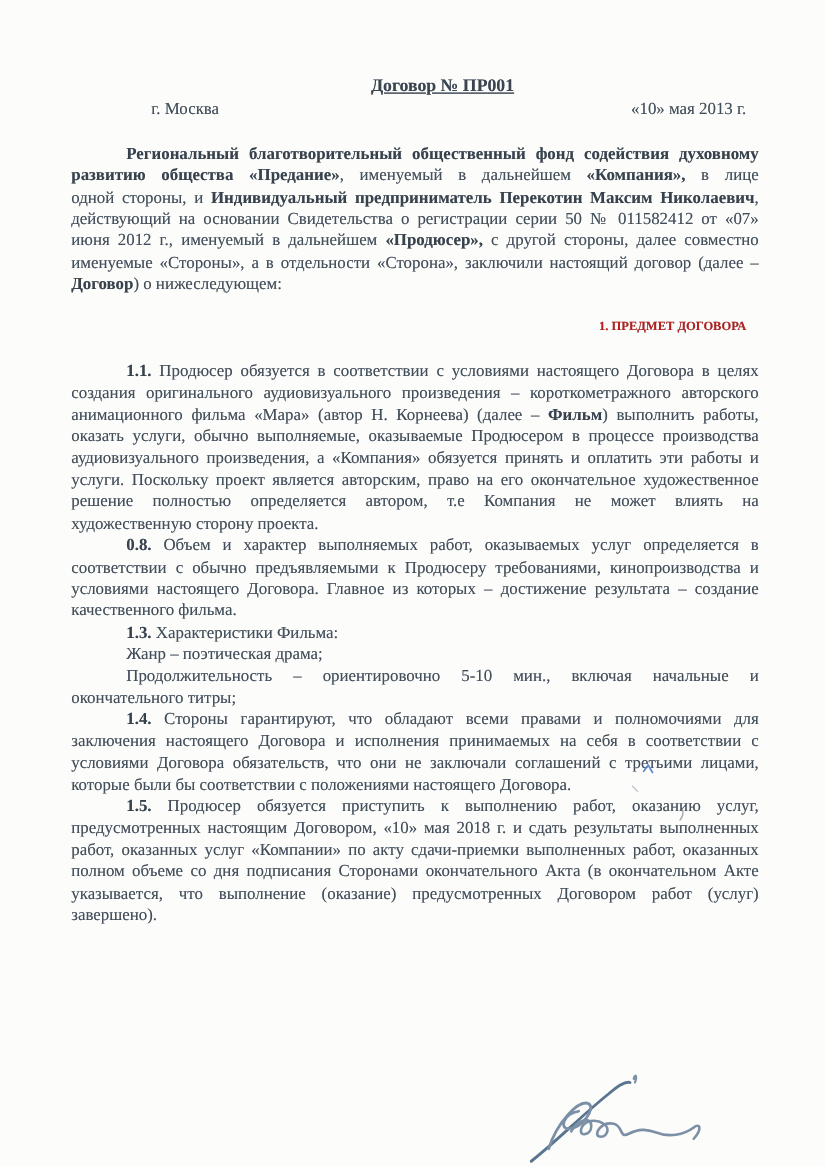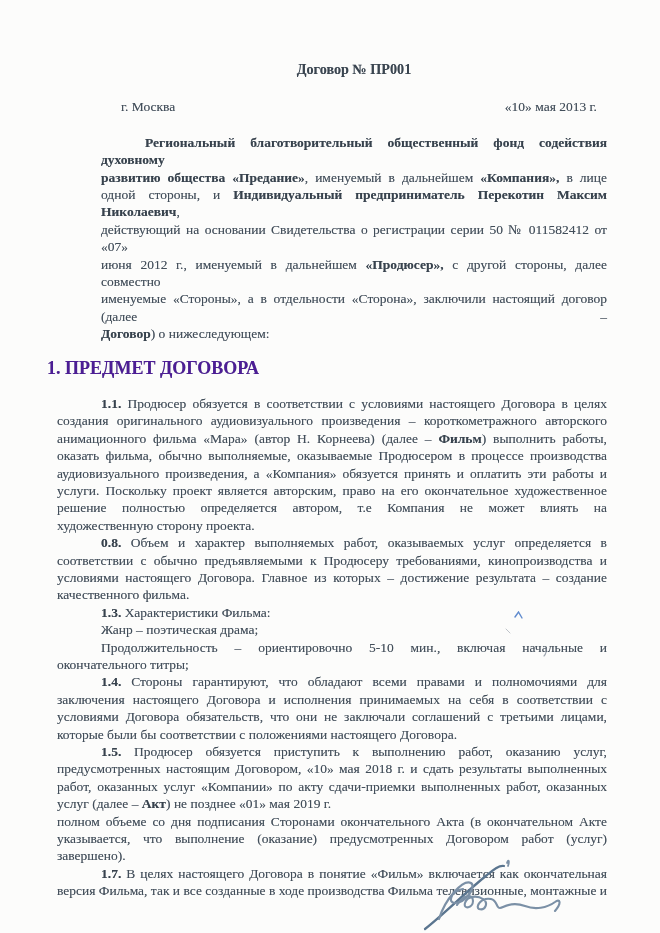--- a/index.html
+++ b/index.html
@@ -13,31 +13,32 @@
   }
   .doc{
     position:absolute;left:57px;top:0;width:550px;
     font-size:13.5px;line-height:17.4px;
     text-shadow:0 0 .5px rgba(66,78,90,.45);
   }
   .title{
     margin-top:61px;
     text-align:center;font-weight:bold;font-size:14.2px;color:#3a4550;
     transform:translateX(22px);
+    text-decoration:underline;
   }
   .dateline{
-    margin-top:20px;
+    margin-top:0;
     display:flex;justify-content:space-between;align-items:center;
   }
   .dateline .city{margin-left:64px;}
   .dateline .date{margin-right:10px;}
-  #doc-intro{margin-top:18px;margin-left:44px;}
+  #doc-intro{margin-top:18px;}
   .heading{
     margin-top:17.4px;margin-bottom:17.4px;
-    text-align:left;font-weight:bold;font-size:18px;color:#4c1d95;
+    text-align:right;font-weight:bold;font-size:10px;color:#b91c1c;
     transform:translateX(-10px);
   }
   .para{margin:0;}
   .line{
     text-align:justify;
     text-align-last:justify;
   }
   .line.indent{text-indent:44px;}
   .line.last{text-align-last:left;}
   .line b{color:#37424d;}
@@ -69,21 +70,21 @@
         </div>
       </div>
 
     <div class="heading">1. ПРЕДМЕТ ДОГОВОРА</div>
 
     <div id="doc-main">
         <div class="para">
           <div class="line indent"><b>1.1.</b> Продюсер обязуется в соответствии с условиями настоящего Договора в целях</div>
           <div class="line">создания оригинального аудиовизуального произведения – короткометражного авторского</div>
           <div class="line">анимационного фильма «Мара» (автор Н. Корнеева) (далее – <b>Фильм</b>) выполнить работы,</div>
-          <div class="line">оказать фильма, обычно выполняемые, оказываемые Продюсером в процессе производства</div>
+          <div class="line">оказать услуги, обычно выполняемые, оказываемые Продюсером в процессе производства</div>
           <div class="line">аудиовизуального произведения, а «Компания» обязуется принять и оплатить эти работы и</div>
           <div class="line">услуги. Поскольку проект является авторским, право на его окончательное художественное</div>
           <div class="line">решение полностью определяется автором, т.е Компания не может влиять на</div>
           <div class="line last">художественную сторону проекта.</div>
         </div>
         <div class="para">
           <div class="line indent"><b>0.8.</b> Объем и характер выполняемых работ, оказываемых услуг определяется в</div>
           <div class="line">соответствии с обычно предъявляемыми к Продюсеру требованиями, кинопроизводства и</div>
           <div class="line">условиями настоящего Договора. Главное из которых – достижение результата – создание</div>
           <div class="line last">качественного фильма.</div>
@@ -101,30 +102,25 @@
         <div class="para">
           <div class="line indent"><b>1.4.</b> Стороны гарантируют, что обладают всеми правами и полномочиями для</div>
           <div class="line">заключения настоящего Договора и исполнения принимаемых на себя в соответствии с</div>
           <div class="line">условиями Договора обязательств, что они не заключали соглашений с третьими лицами,</div>
           <div class="line last">которые были бы соответствии с положениями настоящего Договора.</div>
         </div>
         <div class="para">
           <div class="line indent"><b>1.5.</b> Продюсер обязуется приступить к выполнению работ, оказанию услуг,</div>
           <div class="line">предусмотренных настоящим Договором, «10» мая 2018 г. и сдать результаты выполненных</div>
           <div class="line">работ, оказанных услуг «Компании» по акту сдачи-приемки выполненных работ, оказанных</div>
-          <div class="line last">услуг (далее – <b>Акт</b>)  не позднее «01» мая 2019 г.</div>
         </div>
         <div class="para">
           <div class="line">полном объеме со дня подписания Сторонами окончательного Акта (в окончательном Акте</div>
           <div class="line">указывается, что выполнение (оказание) предусмотренных Договором работ (услуг)</div>
           <div class="line last">завершено).</div>
-        </div>
-        <div class="para">
-          <div class="line indent"><b>1.7.</b> В целях настоящего Договора в понятие «Фильм» включается как окончательная</div>
-          <div class="line">версия Фильма, так и все созданные в ходе производства Фильма телевизионные, монтажные и</div>
         </div>
       </div>
   </div>
 
   <svg class="signature" width="170" height="80" viewBox="0 0 170 80" fill="none">
     <path d="M20 76 C 38 62, 62 38, 82 22 C 90 15, 96 12, 99 13" stroke="#5a758f" stroke-width="2.3" stroke-linecap="round" fill="none"></path>
     <path d="M34 66 C 40 46, 58 26, 66 30 C 72 34, 60 50, 50 50 C 42 50, 46 38, 58 36" stroke="#7b90a6" stroke-width="2.2" stroke-linecap="round" fill="none"></path>
     <path d="M52 52 C 58 42, 68 40, 68 48 C 68 55, 58 57, 60 50 C 62 43, 72 42, 78 46 C 84 50, 80 58, 74 56 C 70 54, 76 44, 86 46 C 94 48, 90 58, 98 54 C 106 50, 112 50, 120 53 C 130 57, 142 55, 150 49 C 155 45, 157 50, 150 58" stroke="#7b90a6" stroke-width="2.1" stroke-linecap="round" fill="none"></path>
     <path d="M102 10 C 103 6, 105 7, 103 13" stroke="#7b90a6" stroke-width="1.8" stroke-linecap="round" fill="none"></path>
   </svg>

